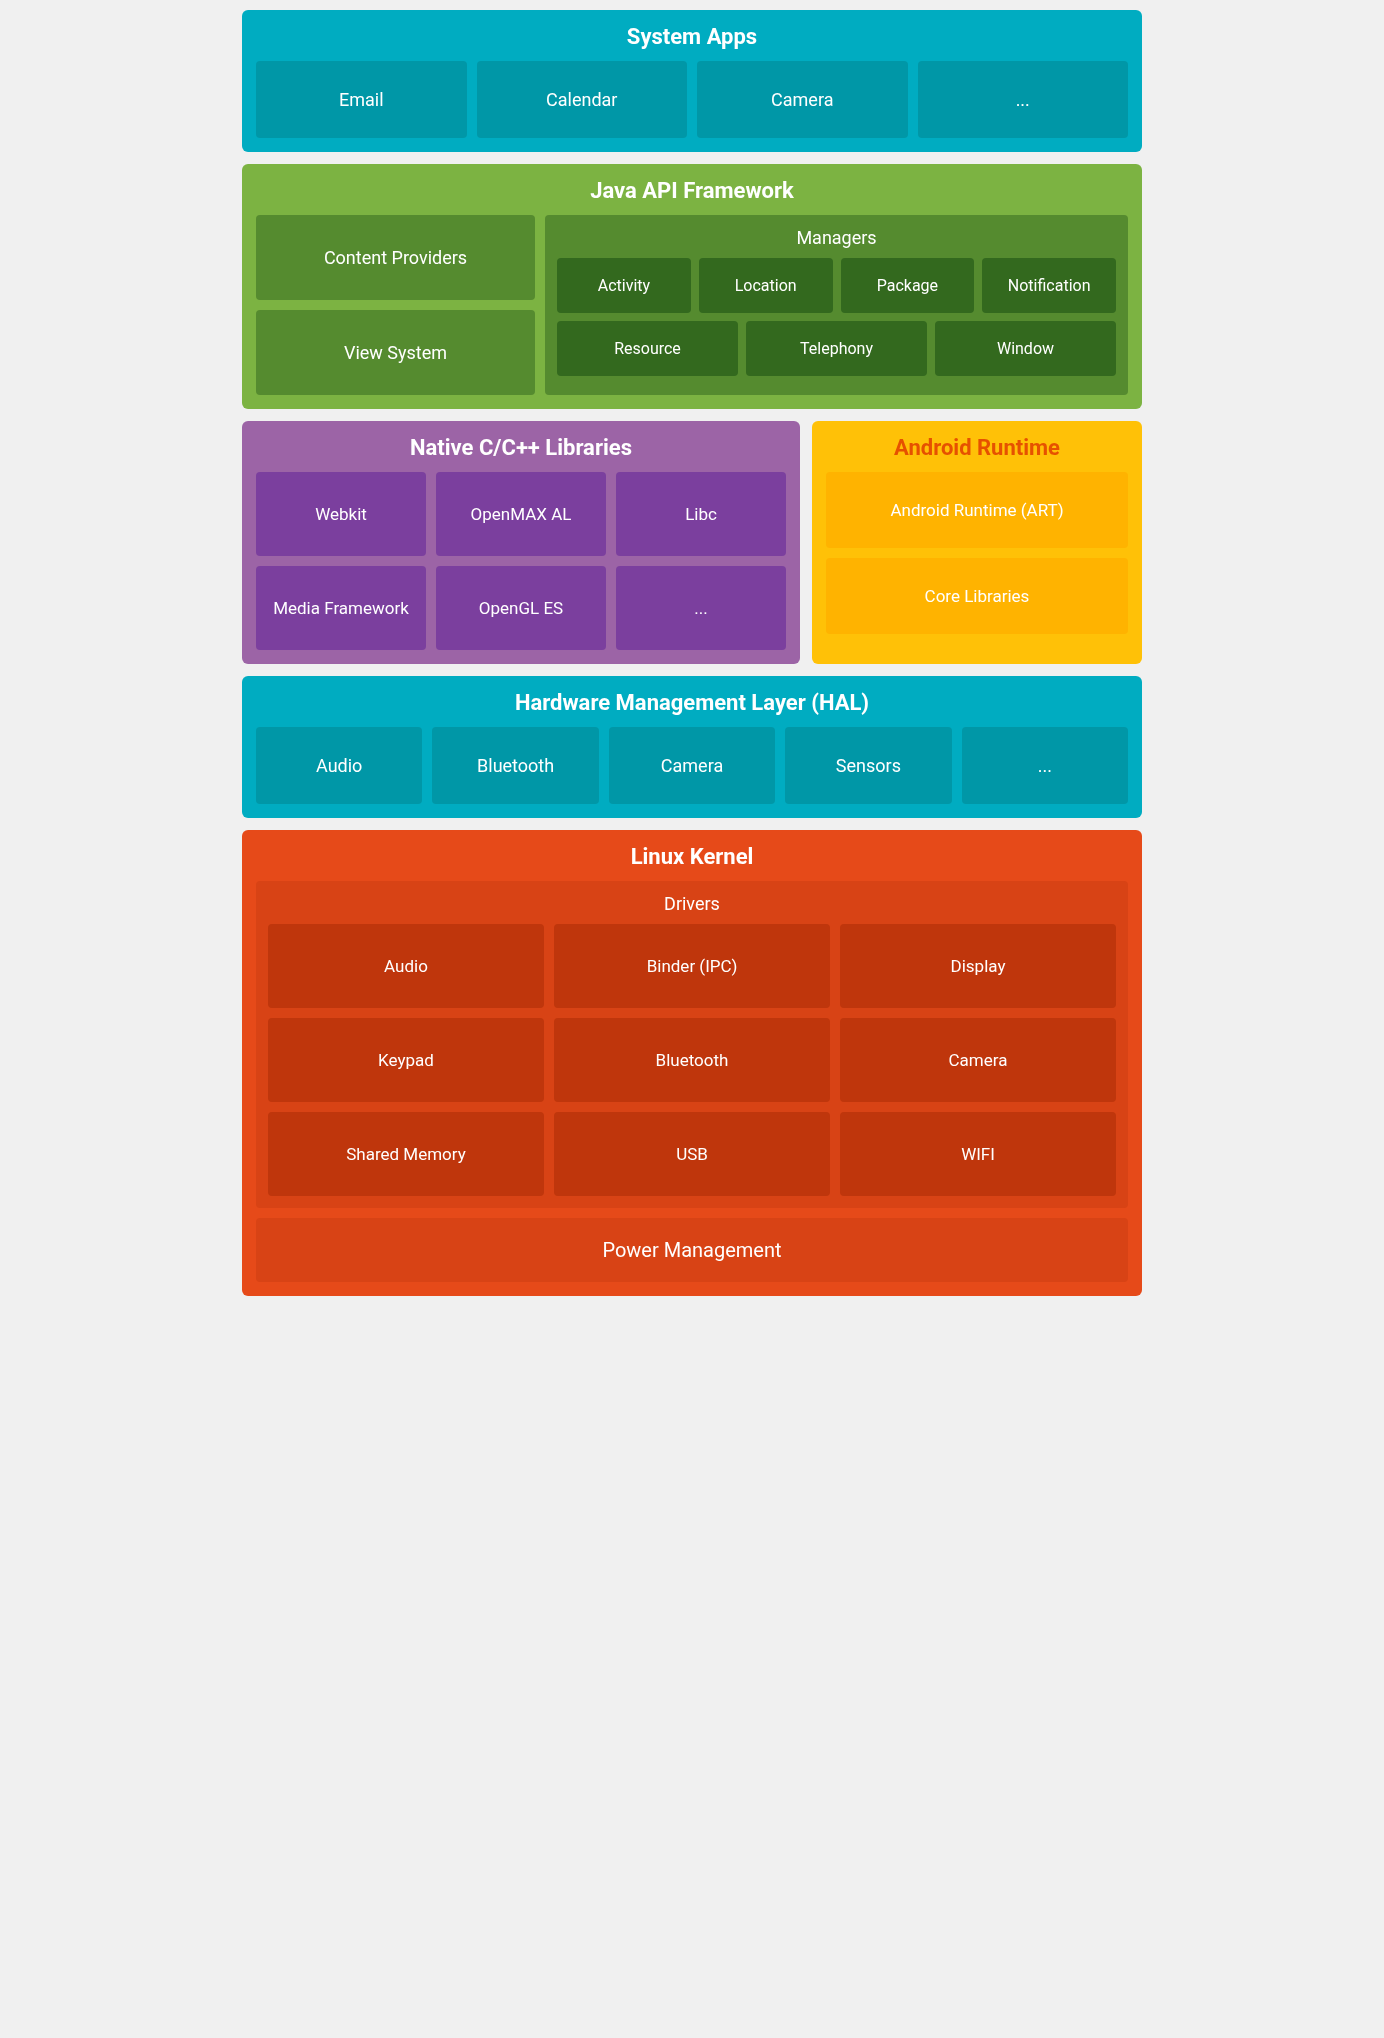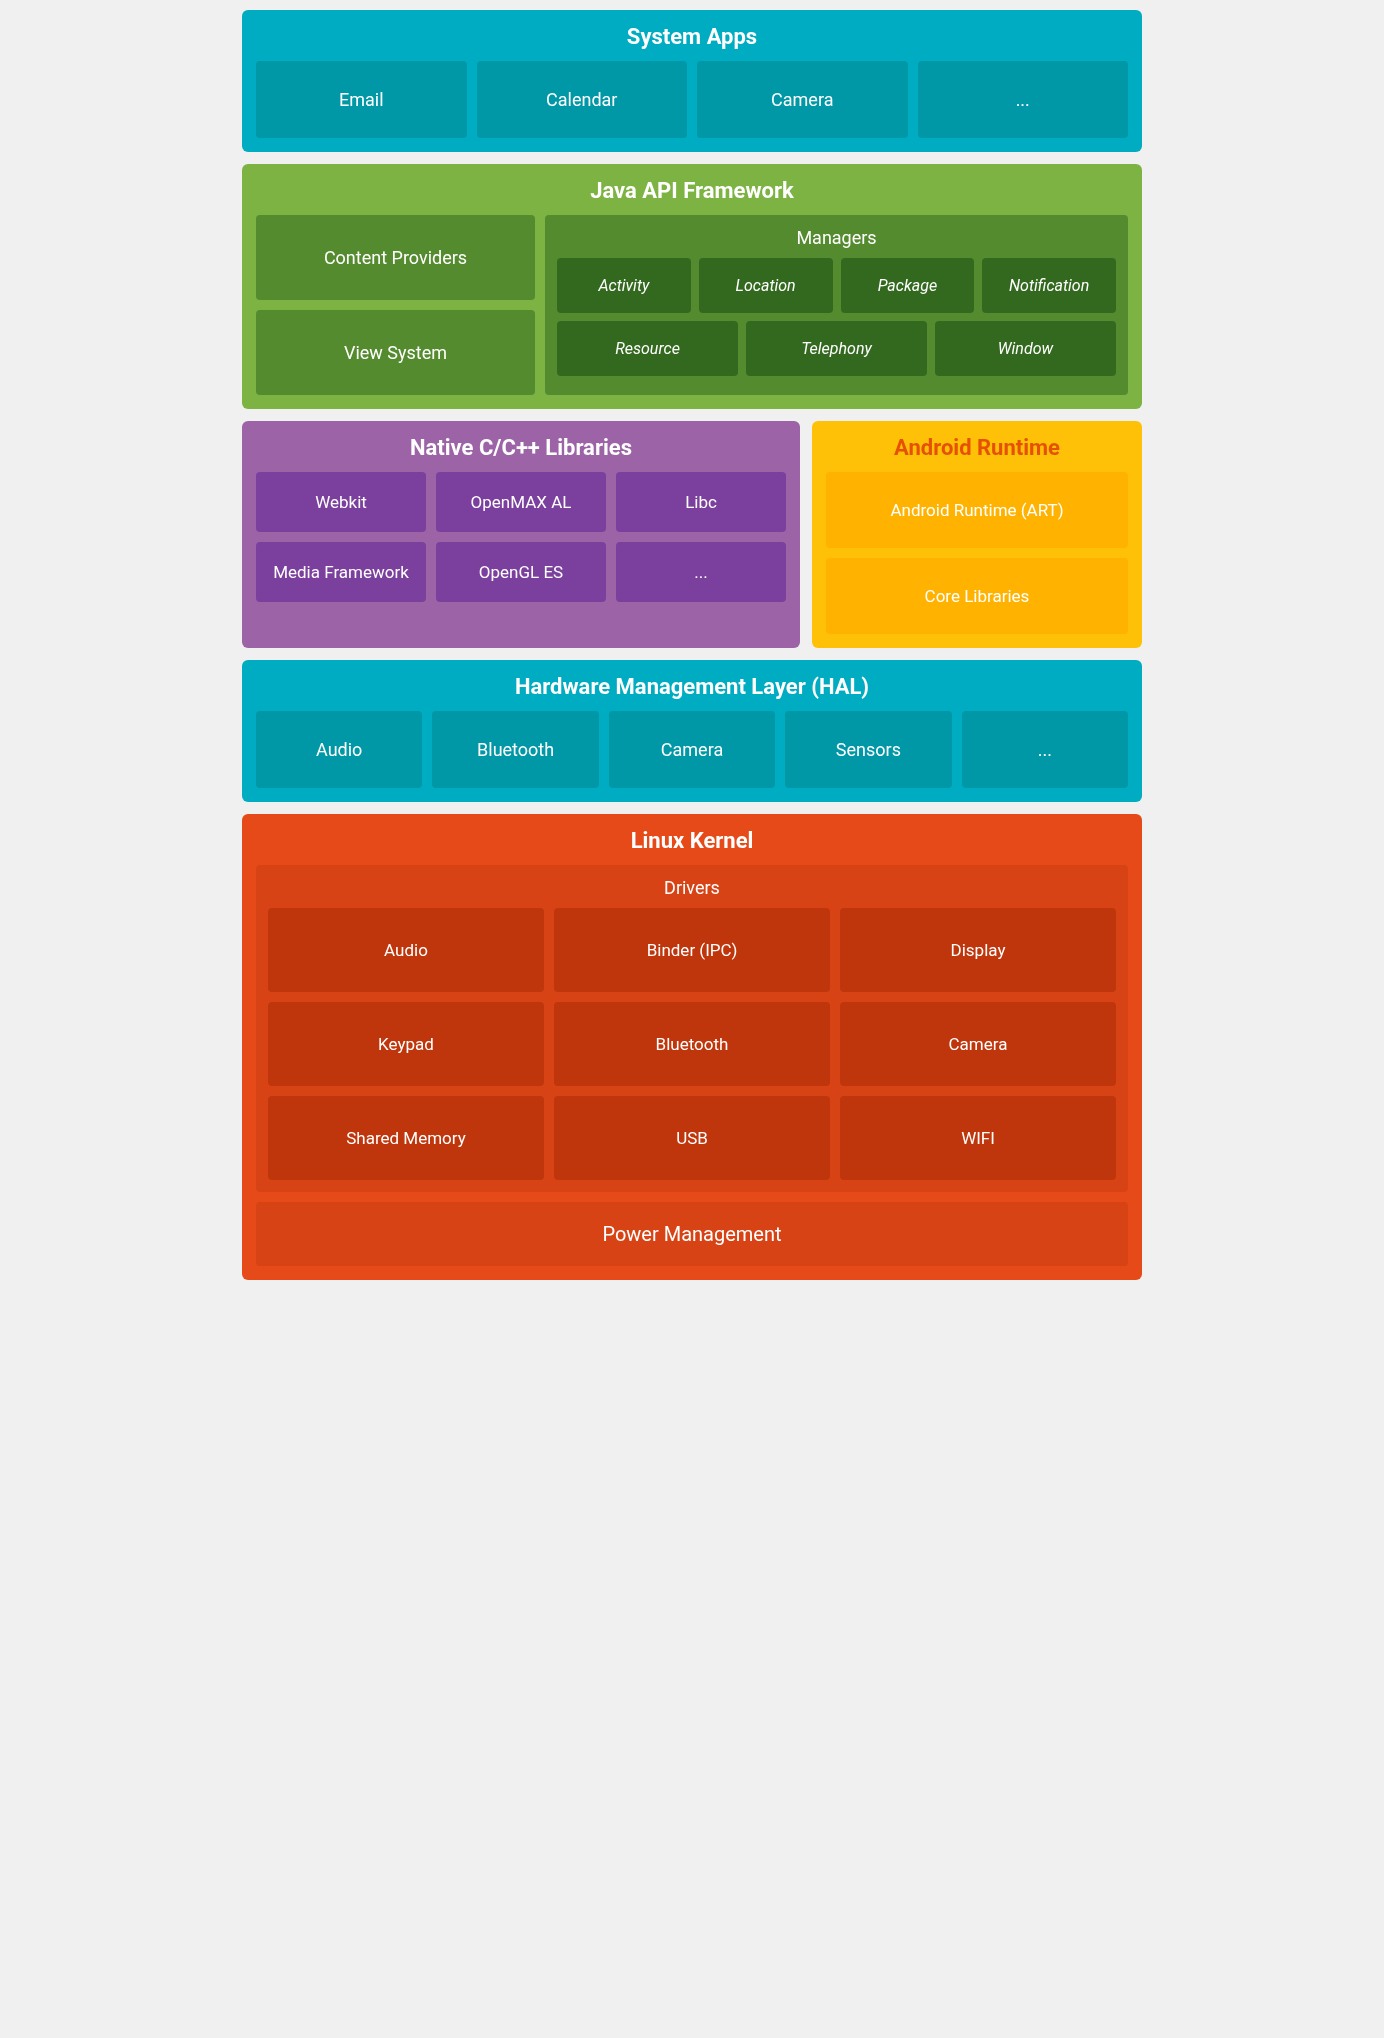--- a/index.html
+++ b/index.html
@@ -82,21 +82,20 @@
     .managers-title {
       text-align: center;
       color: white;
       font-size: 18px;
       margin-bottom: 10px;
     }
     .managers-grid {
       display: flex;
       flex-direction: column;
       gap: 8px;
-      font-style: italic;
     }
     .managers-row {
       display: flex;
       gap: 8px;
       justify-content: center;
     }
     .manager-card {
       background-color: #33691E;
       color: white;
       border-radius: 4px;
@@ -122,21 +121,21 @@
       gap: 10px;
     }
     .native-libs .cards-row {
       display: flex;
       gap: 10px;
     }
     .native-card {
       background-color: #7B3F9E;
       color: white;
       border-radius: 4px;
-      padding: 20px 10px;
+      padding: 32px 10px;
       font-size: 17px;
       flex: 1;
       text-align: center;
     }
     .android-runtime {
       background-color: #FFC107;
       flex: 1;
       border-radius: 6px;
       padding: 14px;
     }

